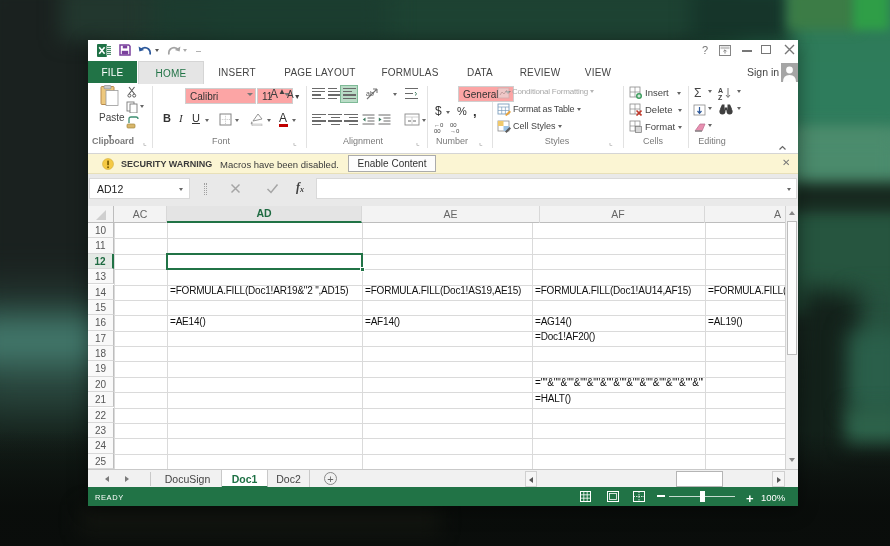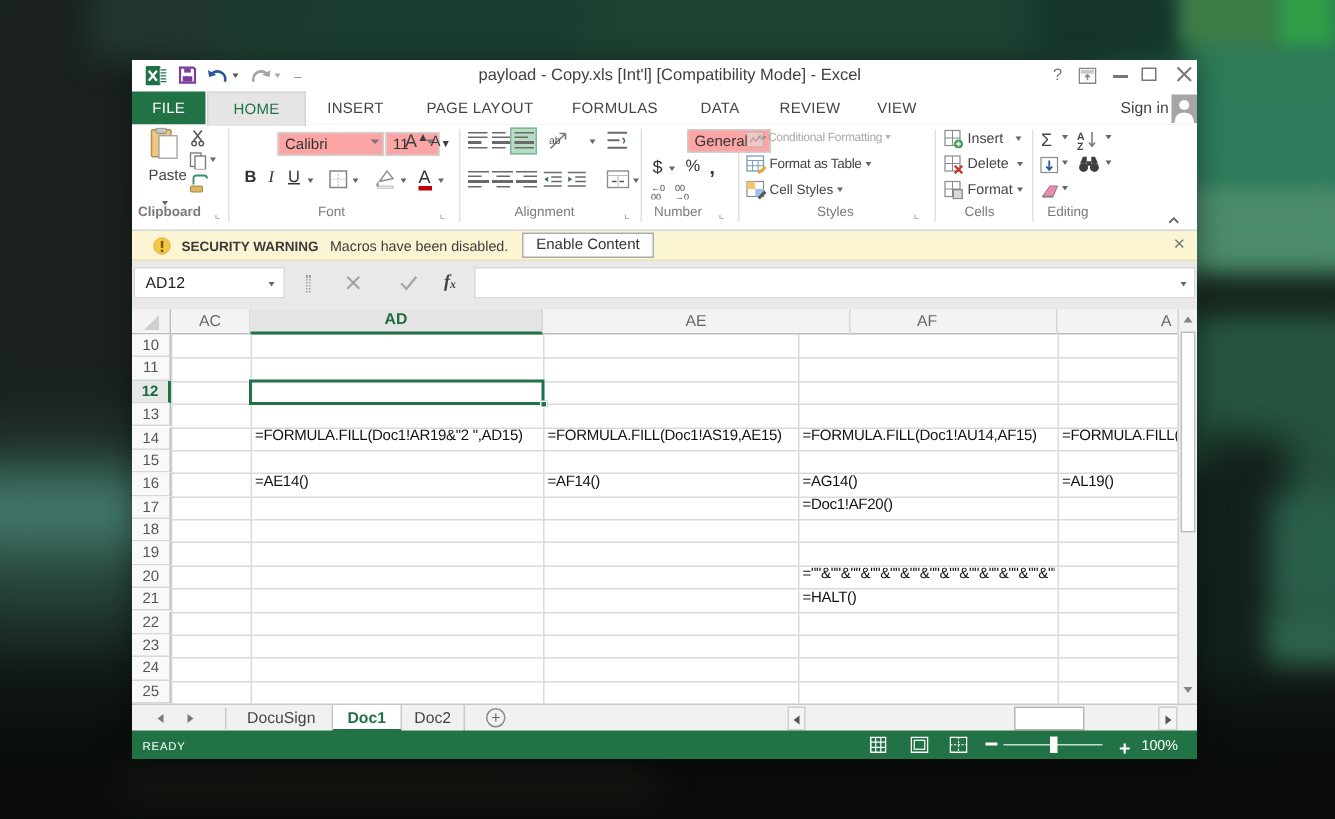--- a/index.html
+++ b/index.html
@@ -93,21 +93,20 @@
       <path d="M2 5 Q6.5 0.8 10.5 4 Q12.8 6 12 9.5" fill="none" stroke="#2b579a" stroke-width="1.7"></path>
       <path d="M0.6 1.6 L1.4 6.4 L6.2 5 Z" fill="#2b579a"></path>
     </svg>
     <div class="abs" style="left:67px;top:9px;width:0;height:0;border-left:2.5px solid transparent;border-right:2.5px solid transparent;border-top:3px solid #555;"></div>
     <svg class="abs" style="left:78px;top:5px;" width="15" height="11" viewBox="0 0 15 11">
       <path d="M13 5 Q8.5 0.8 4.5 4 Q2.2 6 3 9.5" fill="none" stroke="#a3a3a3" stroke-width="1.7"></path>
       <path d="M14.4 1.6 L13.6 6.4 L8.8 5 Z" fill="#a3a3a3"></path>
     </svg>
     <div class="abs" style="left:95px;top:9px;width:0;height:0;border-left:2.5px solid transparent;border-right:2.5px solid transparent;border-top:3px solid #aaa;"></div>
     <div class="abs" style="left:108px;top:6px;width:7px;height:7px;font-size:9px;color:#888;">–</div>
-    <div id="title">payload - Copy.xls  [Int'l]  [Compatibility Mode] - Excel</div>
     <div class="abs" style="left:614px;top:4px;font-size:11px;color:#777;">?</div>
     <svg class="abs" style="left:631px;top:5px;" width="12" height="11" viewBox="0 0 12 11">
       <rect x="0.5" y="0.5" width="11" height="10" fill="none" stroke="#868686"></rect>
       <rect x="1.5" y="1.5" width="9" height="2.6" fill="#c9c9c9"></rect>
       <path d="M6 8.5 L6 5 M4.4 6.4 L6 4.8 L7.6 6.4" stroke="#868686" fill="none"></path>
     </svg>
     <div class="abs" style="left:654px;top:3px;width:12px;height:12px;">
         <div style="margin-top:7px;width:10px;height:1.6px;background:#777;"></div>
       </div>
     <div class="abs" style="left:673px;top:5px;width:10px;height:9px;border:1.4px solid #777;"></div>
@@ -375,21 +374,21 @@
   </div>
   <div id="gridwrap">
     <div id="colhdrs">
       <div class="chdr" style="left:0;width:26px;border-right:1px solid #bdbdbd;">
         <svg width="12" height="12" viewBox="0 0 12 12" style="margin-top:3px;">
             <path d="M11 1 L11 11 L1 11 Z" fill="#cfcfcf"></path>
           </svg>
       </div>
       <div class="chdr" style="left:26px;width:53px;">AC</div>
       <div class="chdr" style="left:79px;width:195px;background:#e4e4e4;color:#1e6a41;font-weight:bold;border-bottom:2px solid #217346;line-height:15px;">AD</div>
-      <div class="chdr" style="left:274px;width:205px;">AE</div>
+      <div class="chdr" style="left:274px;width:178px;">AE</div>
       <div class="chdr" style="left:444px;width:173px;">AF</div>
       <div class="chdr" style="left:617px;width:93px;border-right:none;text-align:left;padding-left:69px;">A</div>
     </div>
 
     <div class="gline-v" style="left:26px;"></div>
     <div class="gline-v" style="left:79px;"></div>
     <div class="gline-v" style="left:274px;"></div>
     <div class="gline-v" style="left:444px;"></div>
     <div class="gline-v" style="left:617px;"></div>
 

